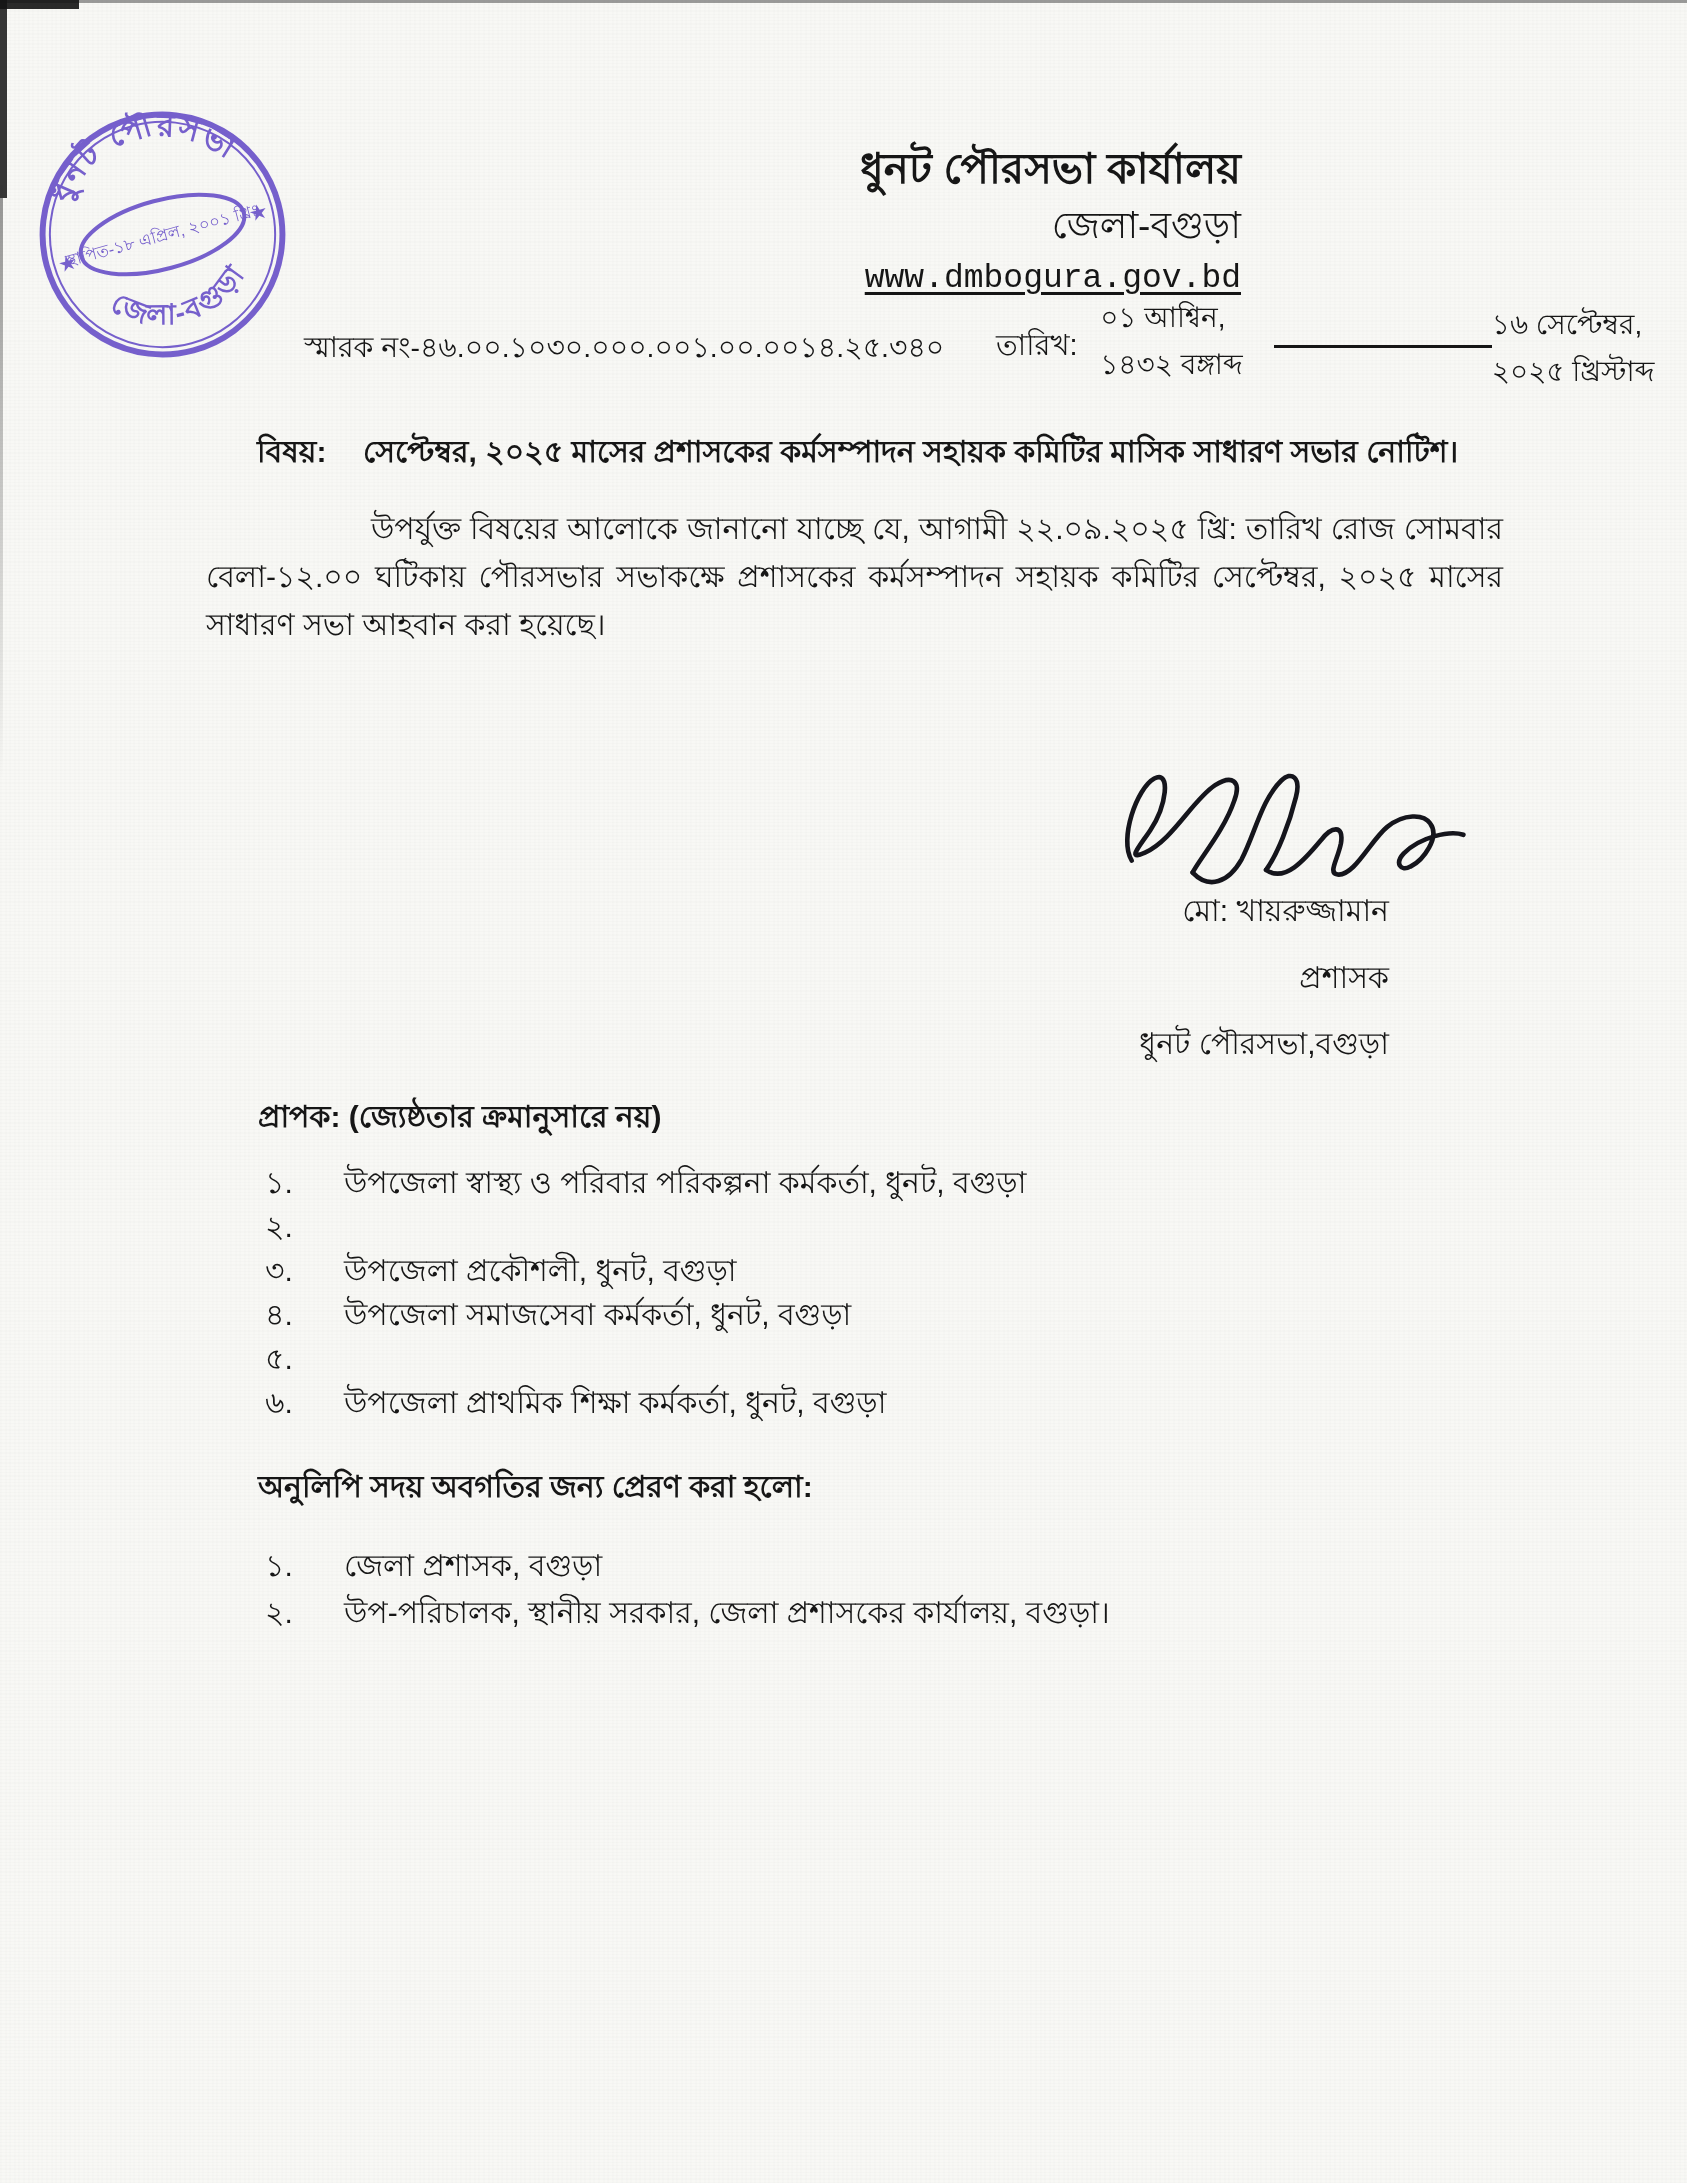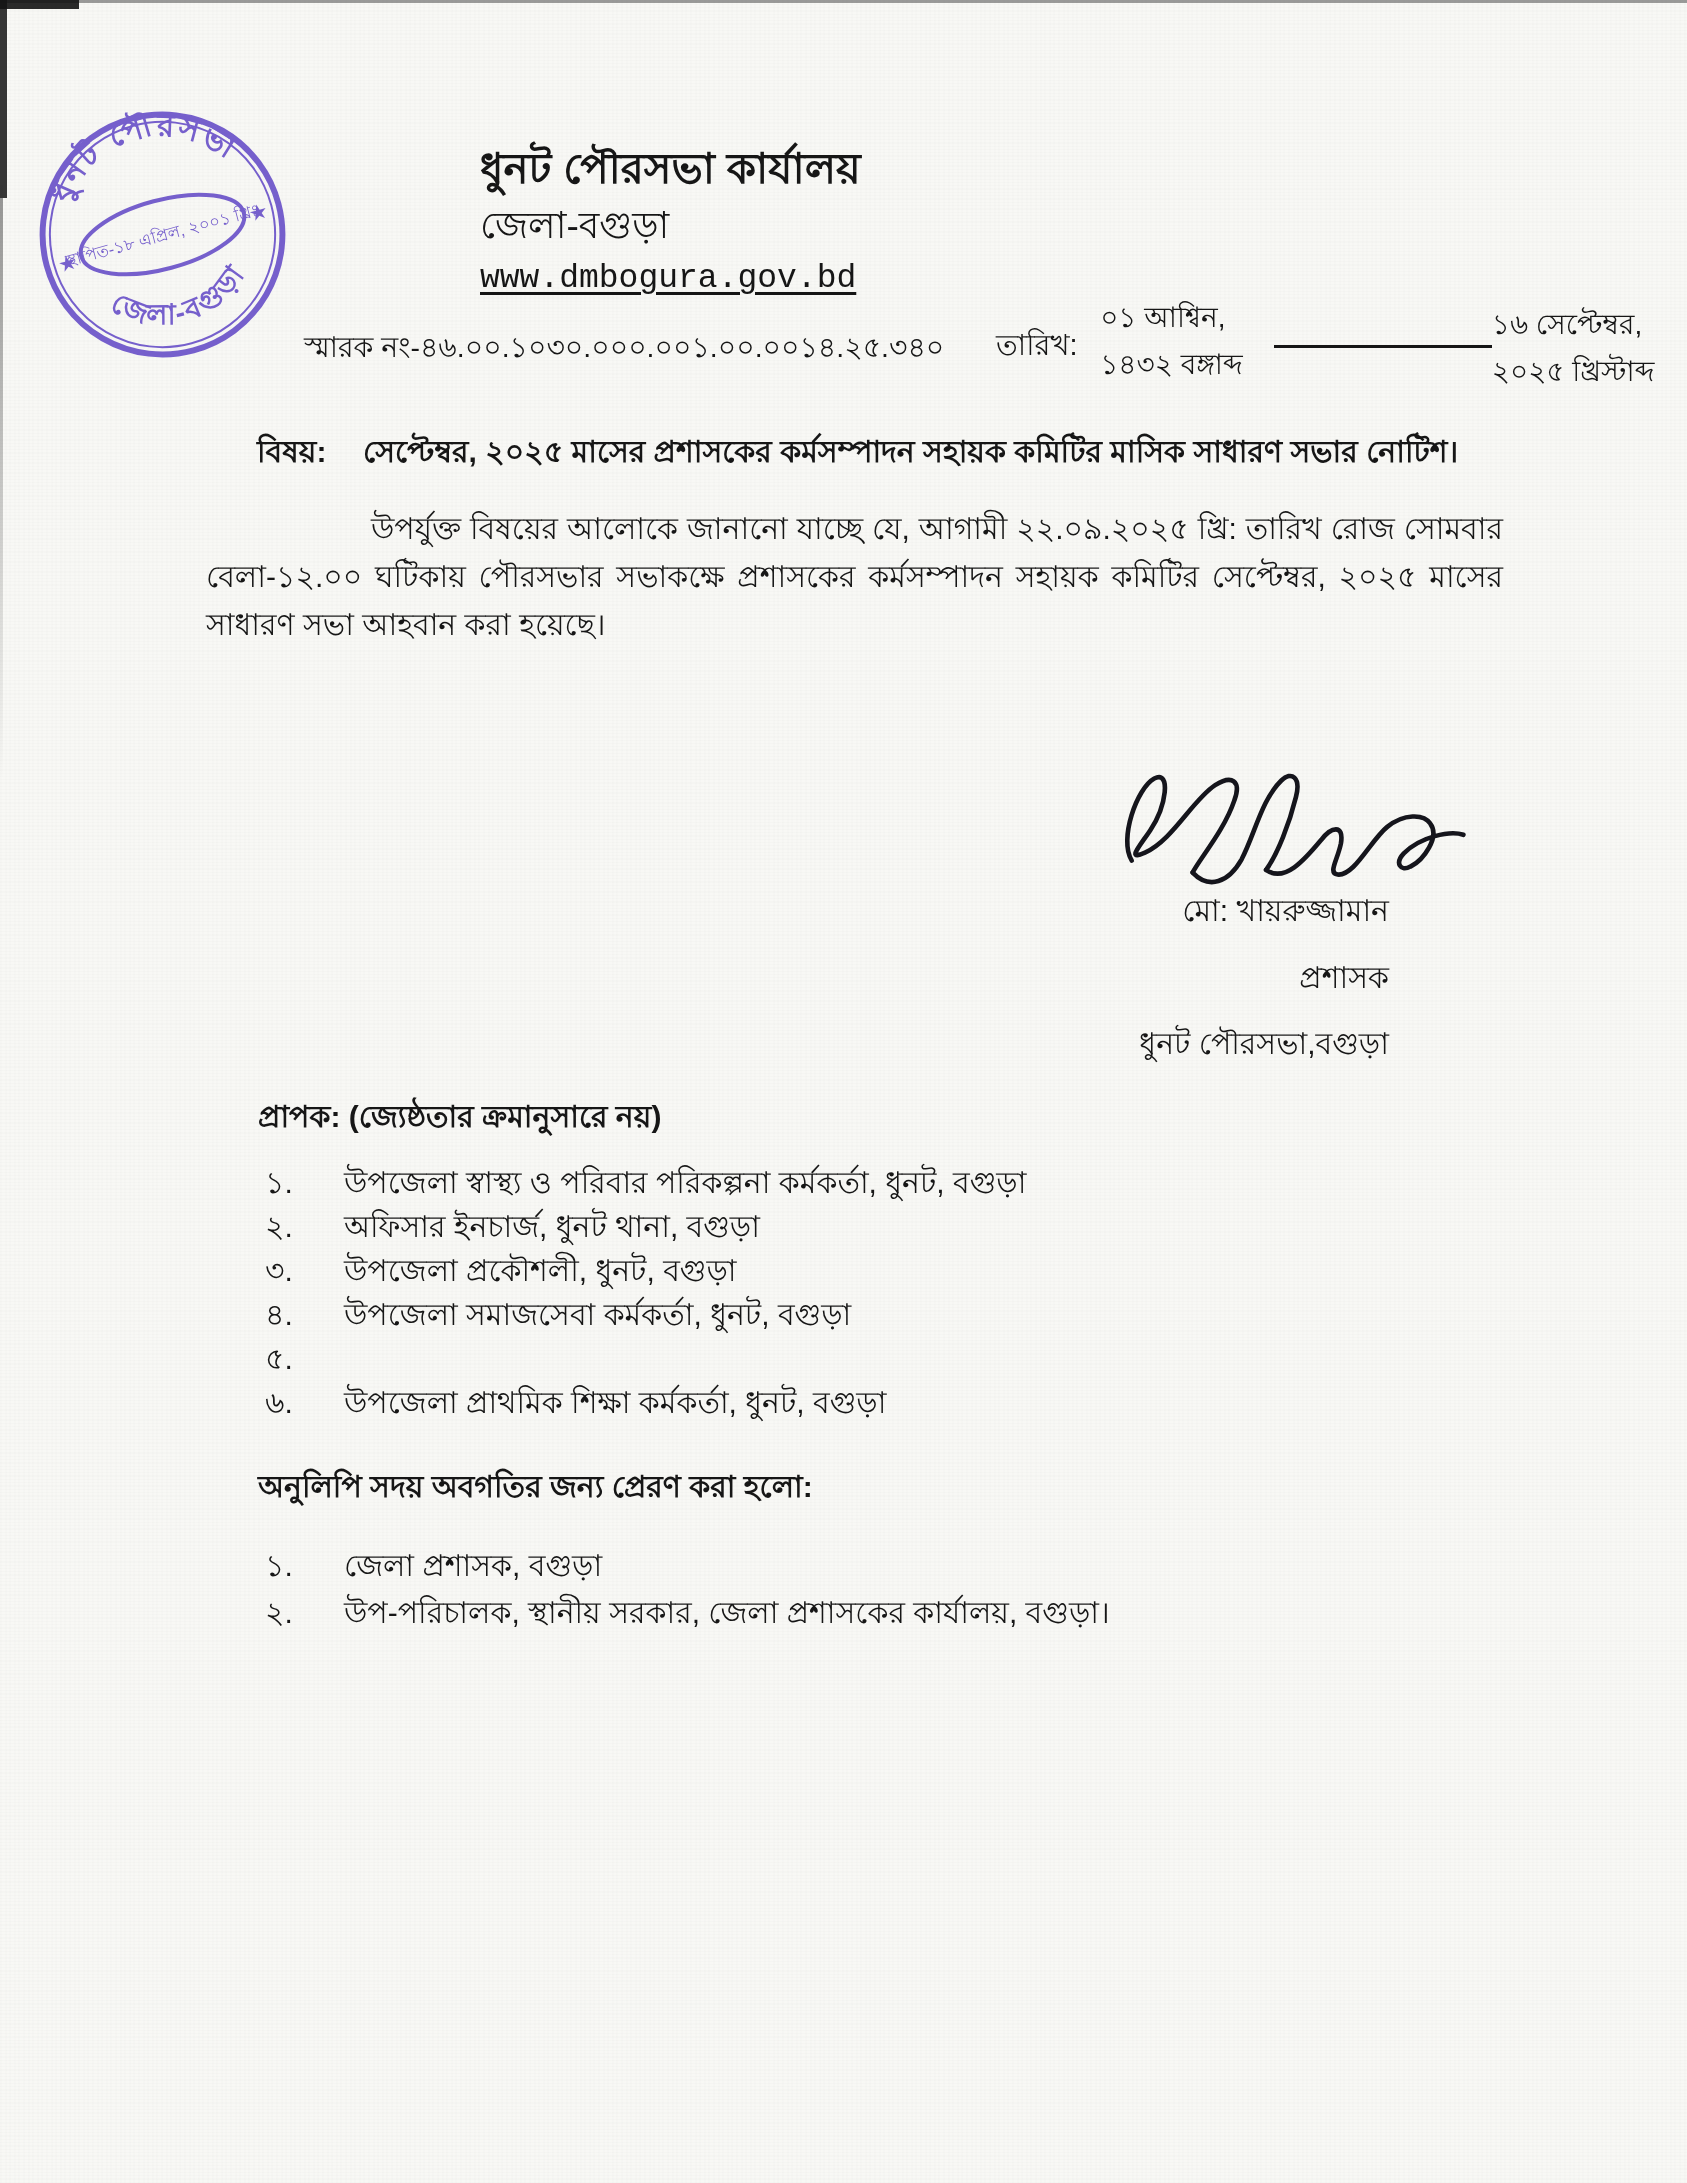--- a/index.html
+++ b/index.html
@@ -11,21 +11,21 @@
     font-family:"Liberation Sans",sans-serif;color:#161616;
   }
   
   .edge-top{position:absolute;top:0;left:0;width:1687px;height:2.6px;background:#2a2a2a;opacity:.45;}
   .corner-h{position:absolute;top:0;left:0;width:79px;height:9.3px;background:#141414;opacity:.9;}
   .corner-v{position:absolute;top:0;left:0;width:7.3px;height:198px;background:#141414;opacity:.85;}
   .edge-left{position:absolute;top:185px;left:0;width:2.6px;height:595px;background:linear-gradient(180deg,#333,rgba(51,51,51,0));opacity:.5;}
 
   .seal{position:absolute;left:30px;top:98px;opacity:.82;}
 
-  .header{position:absolute;left:480px;top:144px;width:761px;text-align:left;}
+  .header{position:absolute;left:480px;top:144px;width:761px;text-align:right;}
   .org-title{font-size:42px;font-weight:bold;line-height:49px;}
   .org-district{font-size:37px;line-height:42px;margin-top:12px;}
   .org-website{font-size:33px;line-height:37px;margin-top:13.2px;font-family:Liberation Mono, monospace;text-decoration:underline;text-underline-offset:5.3px;}
 
   .memo-row{position:absolute;left:304px;top:326px;font-size:28.4px;}
   .date-wrap{position:absolute;left:996px;top:296px;display:flex;align-items:center;gap:16px;}
   .date-label{font-size:29px;}
   .date-frac{display:flex;flex-direction:row;align-items:center;}
   .date-top{font-size:28px;padding:0 6.6px 6.6px 6.6px;}
   .frac-line{width:357px;height:3.3px;background:#161616;}
@@ -123,21 +123,20 @@
   </div>
 
   <div class="recip-head">প্রাপক: (জ্যেষ্ঠতার ক্রমানুসারে নয়)</div>
   <div class="list recip-list">
     <div class="li-row">
       <div class="li-num">১.</div>
       <div class="li-text">উপজেলা স্বাস্থ্য ও পরিবার পরিকল্পনা কর্মকর্তা, ধুনট, বগুড়া</div>
     </div>
     <div class="li-row">
       <div class="li-num">২.</div>
-      <div class="li-text">অফিসার ইনচার্জ, ধুনট থানা, বগুড়া</div>
     </div>
     <div class="li-row">
       <div class="li-num">৩.</div>
       <div class="li-text">উপজেলা প্রকৌশলী, ধুনট, বগুড়া</div>
     </div>
     <div class="li-row">
       <div class="li-num">৪.</div>
       <div class="li-text">উপজেলা সমাজসেবা কর্মকর্তা, ধুনট, বগুড়া</div>
     </div>
     <div class="li-row">

